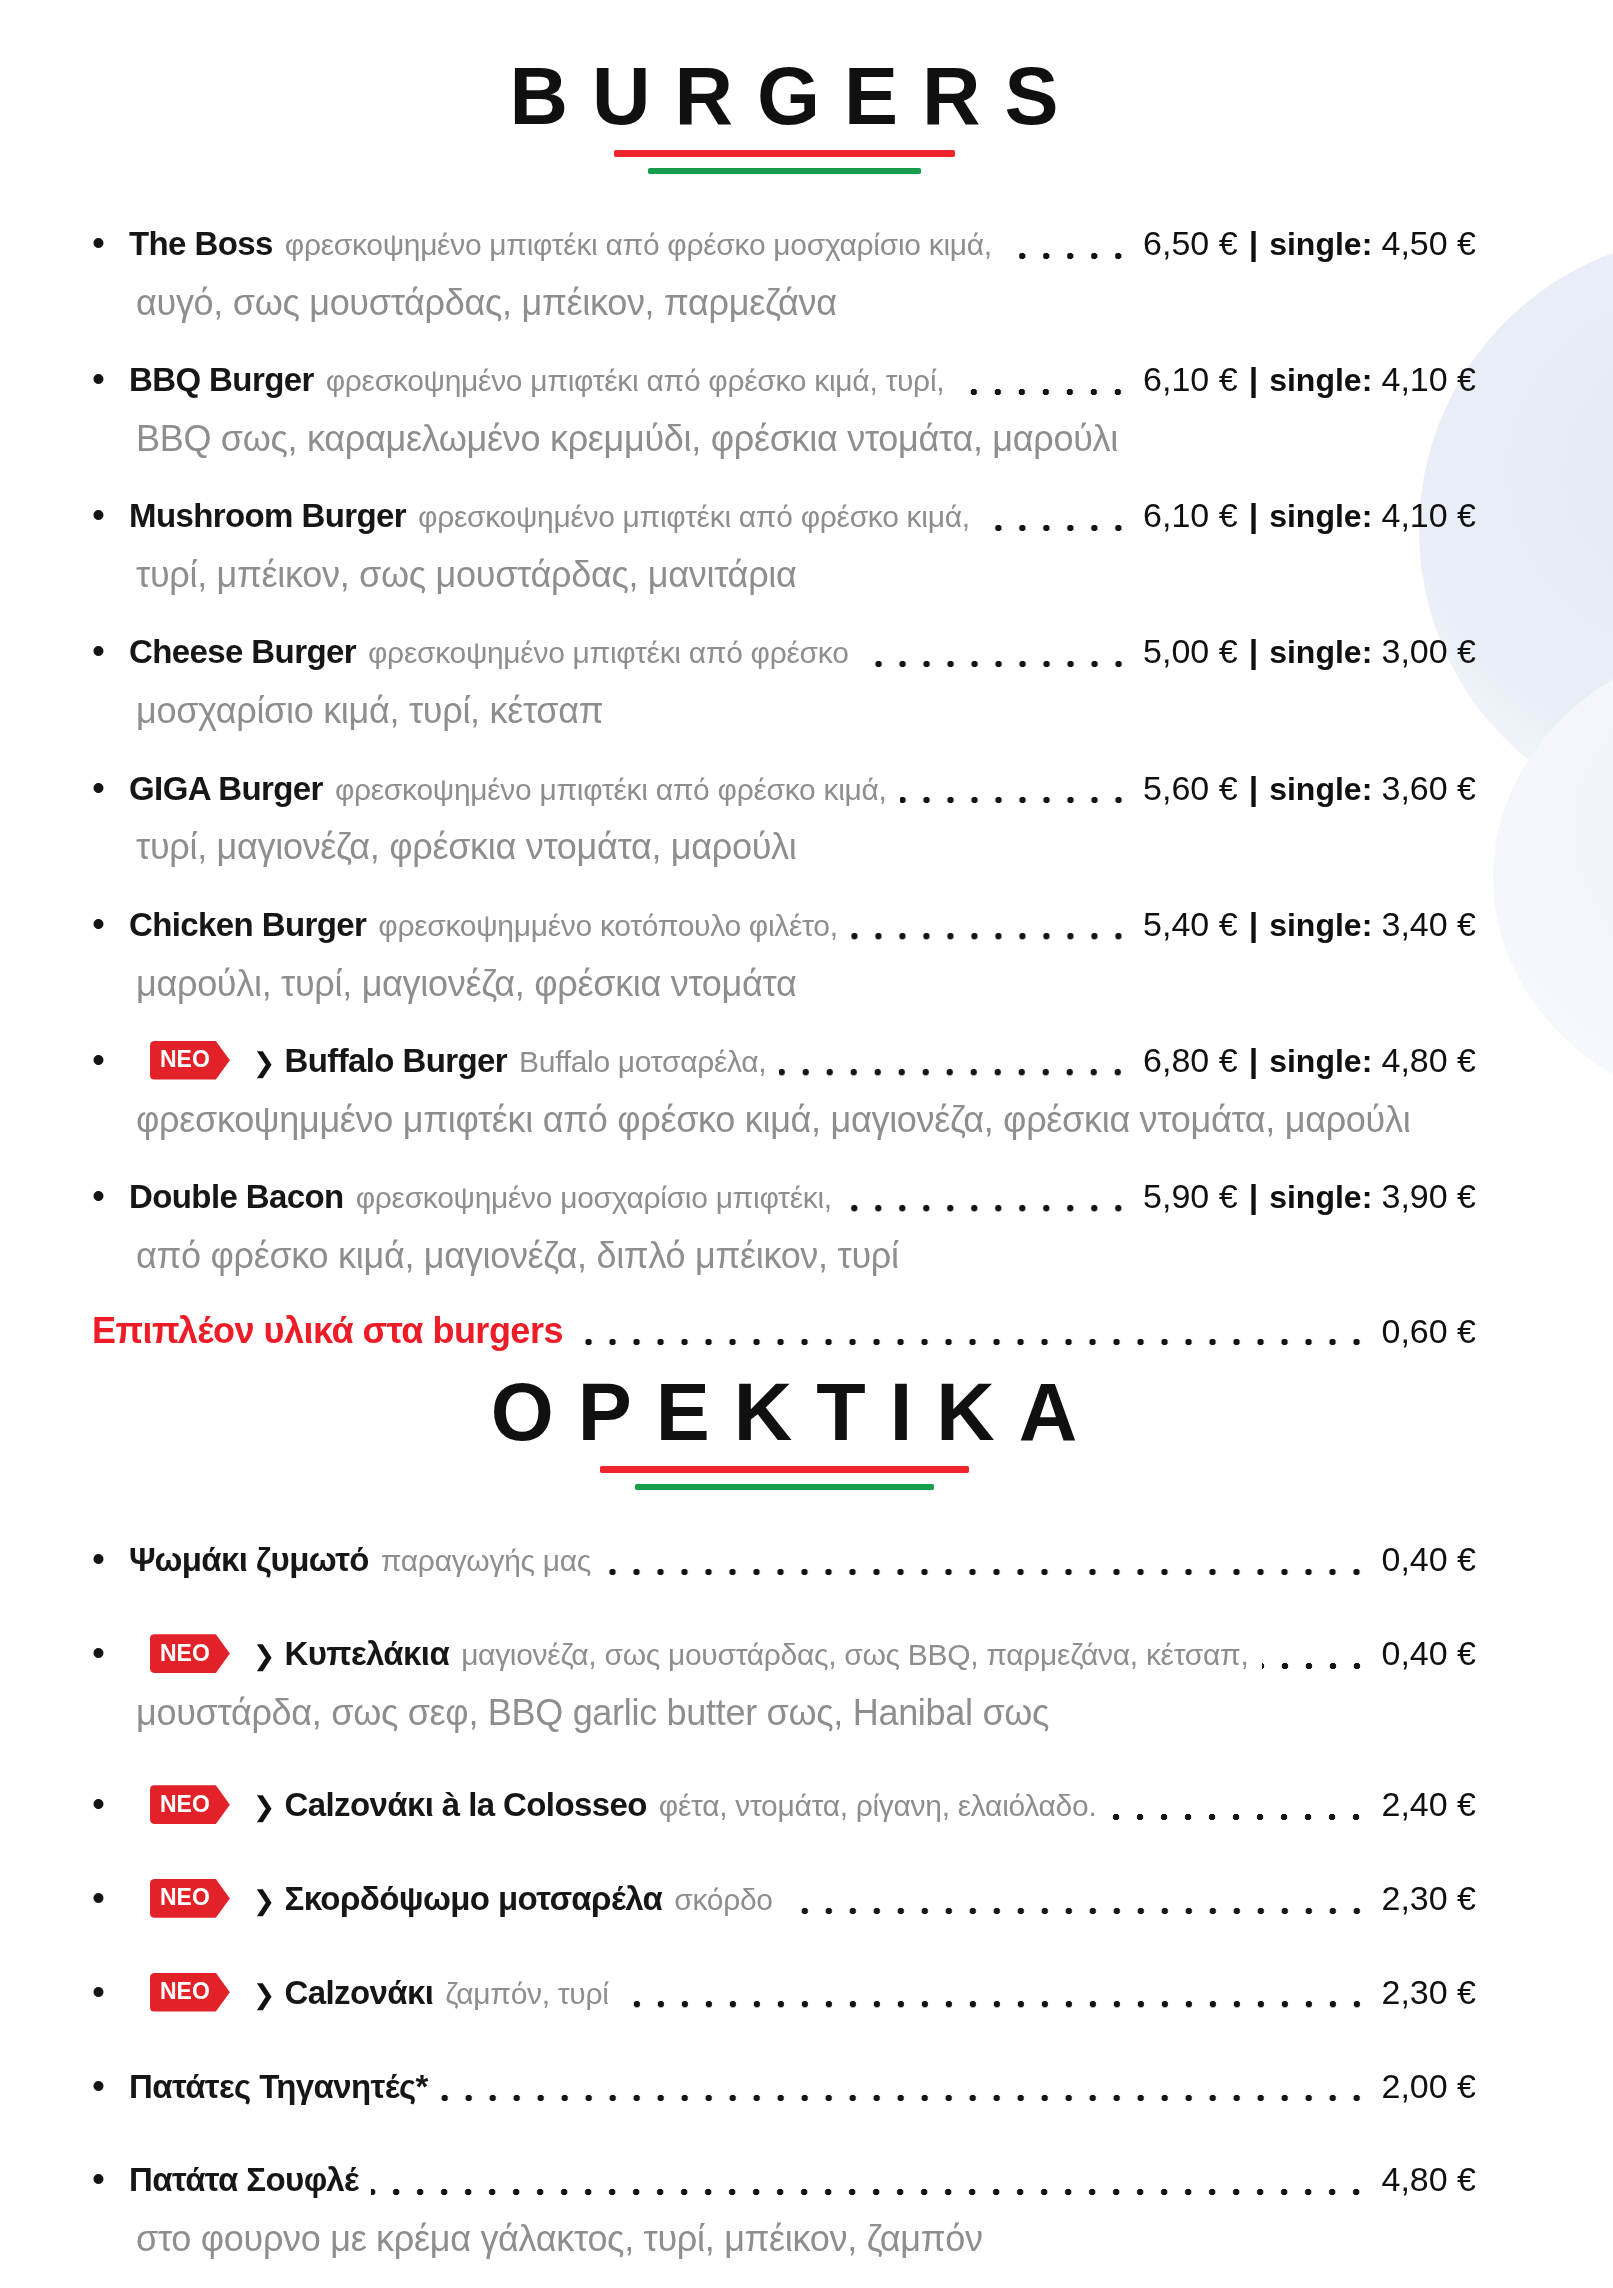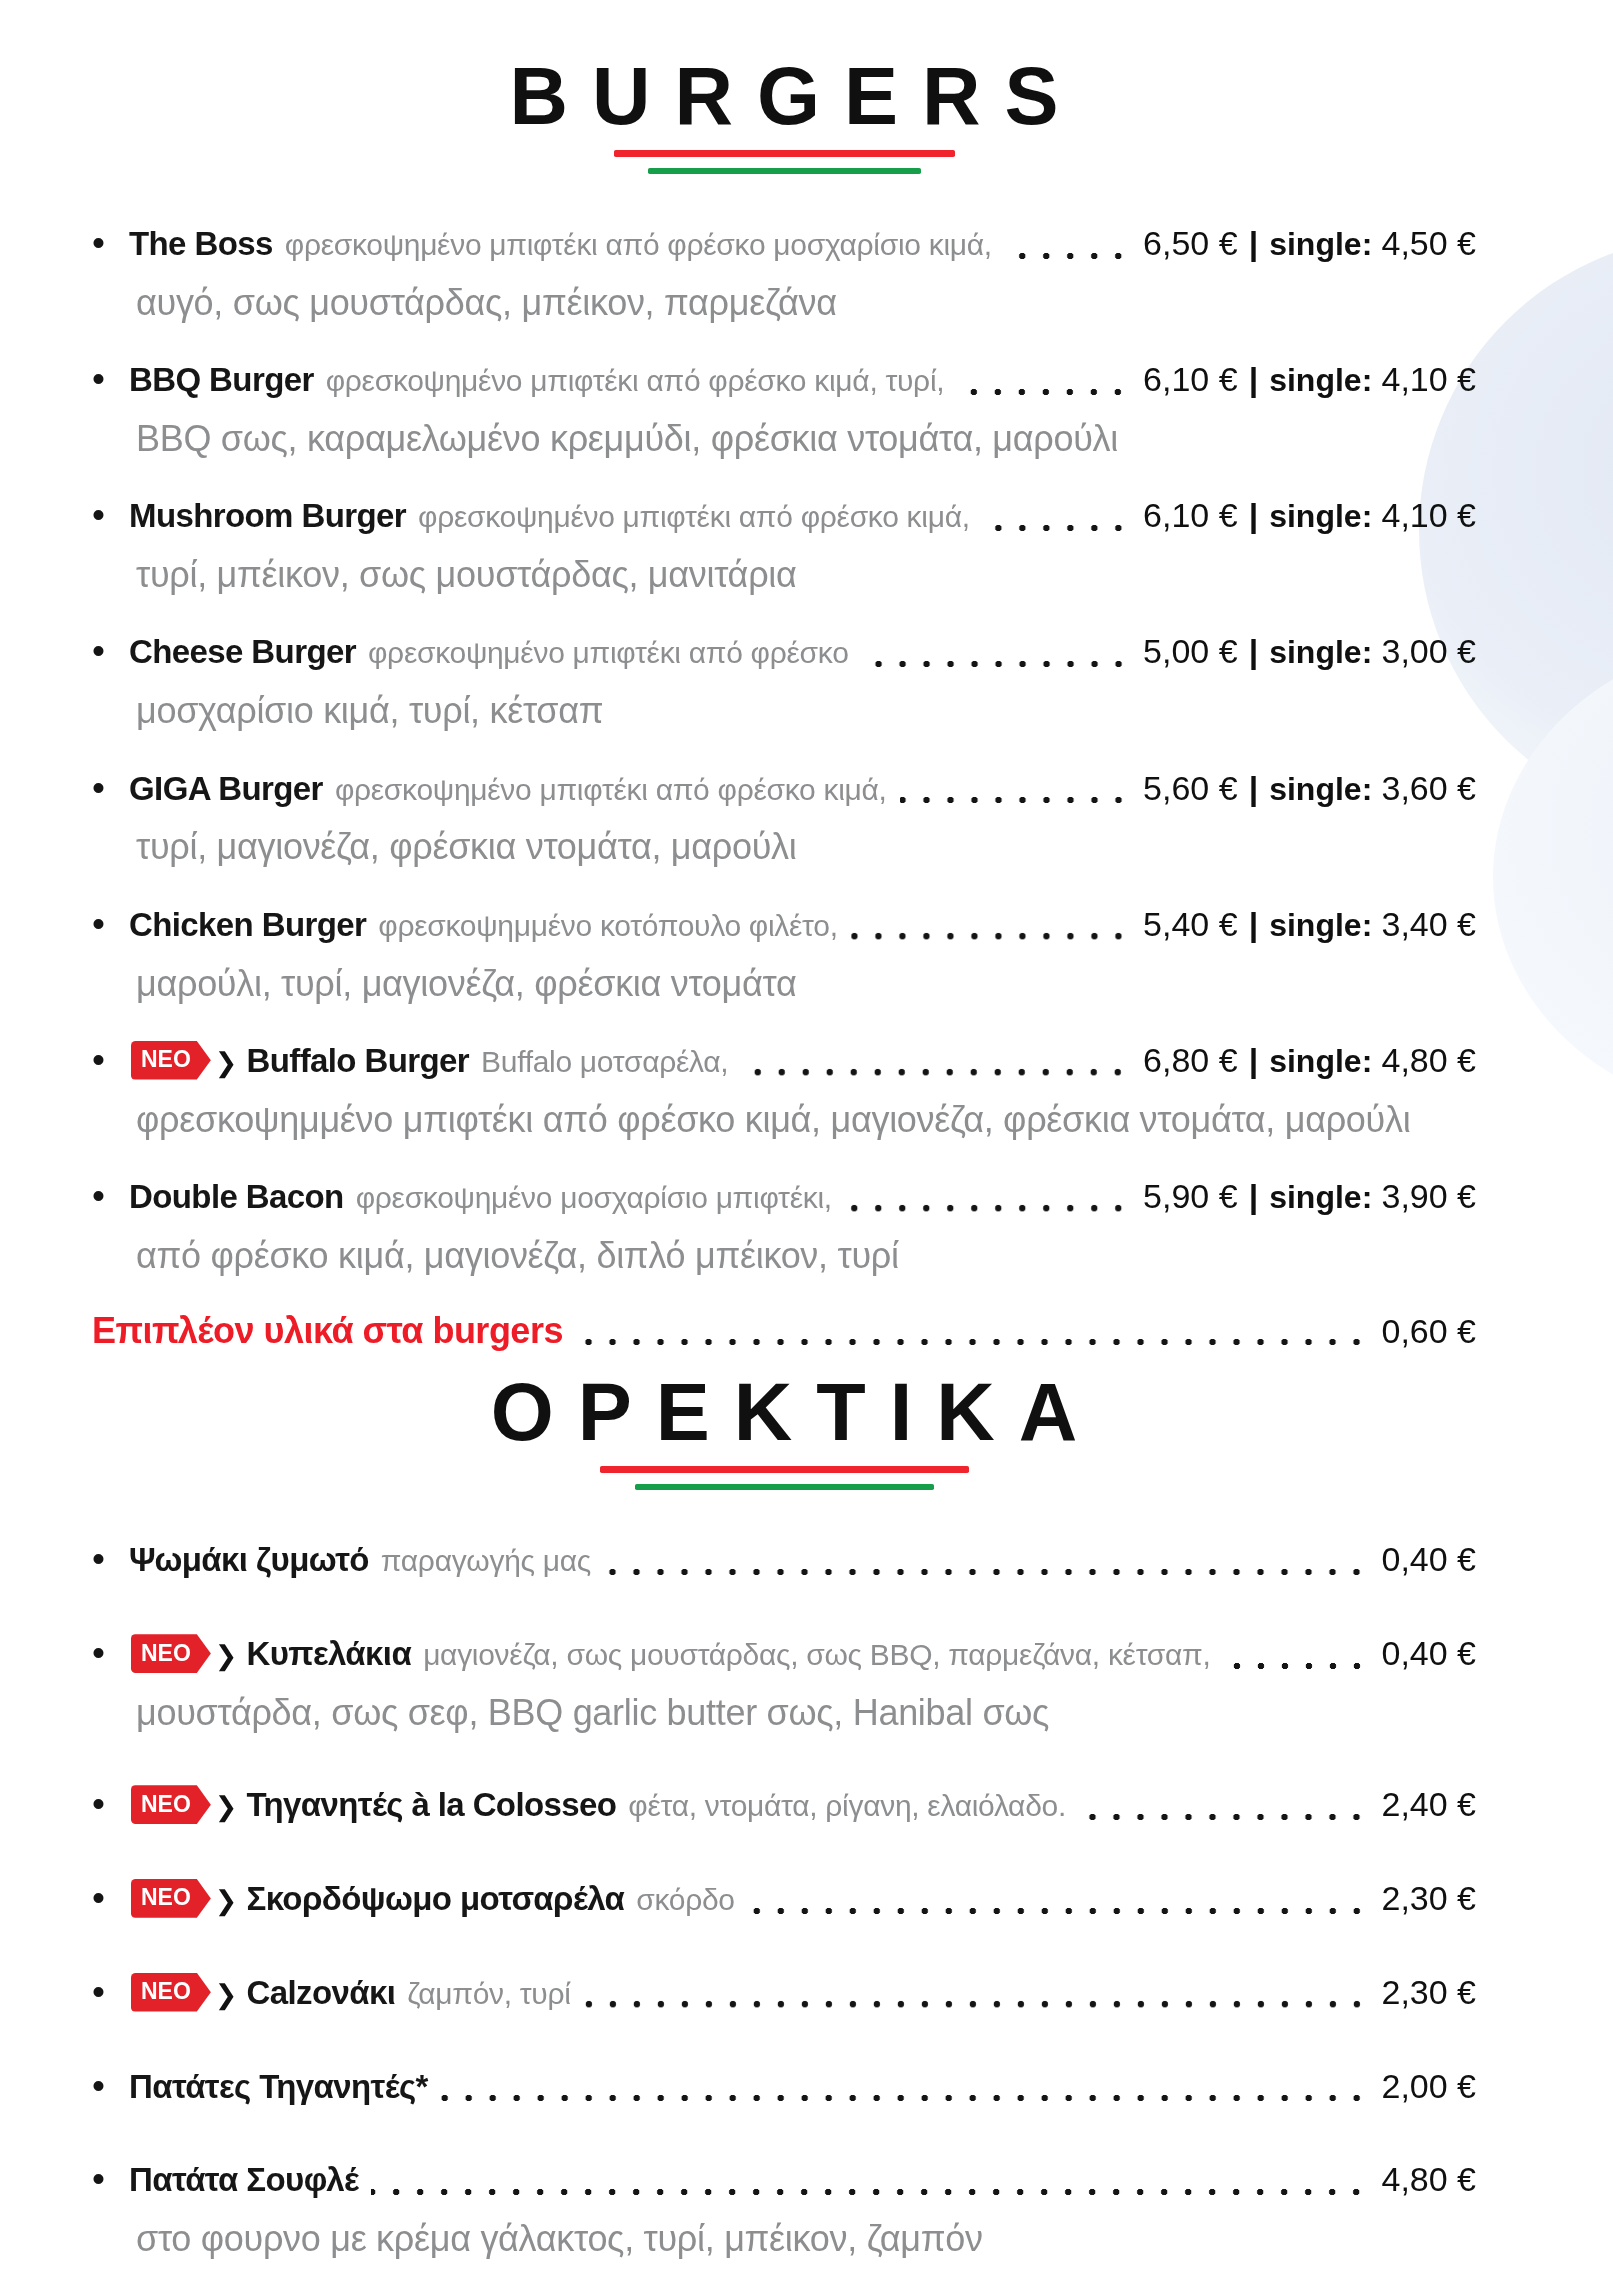--- a/index.html
+++ b/index.html
@@ -33,21 +33,21 @@
   .line2{font-size:36px;color:#8d8e90;letter-spacing:-0.3px;padding-left:44px;line-height:1.4;margin-top:7px;white-space:nowrap;}
   .leader{flex:1 1 auto;min-width:0;height:8.3px;align-self:flex-end;margin:0 13px 11px 13px;
           background-image:radial-gradient(circle,#141414 3px,rgba(0,0,0,0) 3.6px);
           background-size:24px 8.3px;background-repeat:repeat-x;background-position:right center;}
   .price{white-space:nowrap;font-weight:700;font-size:34px;color:#101010;}
   .p-main,.p-single{font-weight:400;}
   .p-sep{margin:0 11px;font-weight:600;}
   .p-label{margin-right:9.2px;font-weight:600;font-size:32px;}
 
   .neo{display:inline-block;align-self:center;background:#e32129;color:#ffffff;font-weight:700;font-size:23px;
-       line-height:1;padding:7.4px 20px 8.3px 10px;margin:0 2px;border-radius:4.6px;letter-spacing:0;
+       line-height:1;padding:7.4px 20px 8.3px 10px;margin:0 21px;border-radius:4.6px;letter-spacing:0;
        clip-path:polygon(0 0, calc(100% - 14px) 0, 100% 50%, calc(100% - 14px) 100%, 0 100%);}
   .chev{font-weight:700;font-size:27px;color:#111;margin:0 9.2px 0 1.8px;}
 
   .extra-row{display:flex;align-items:center;line-height:1.45;margin:1.8px 0 13px 0;}
   .extra-label{font-weight:700;font-size:36px;color:#ee1c26;letter-spacing:-0.5px;white-space:nowrap;}
 
   .footnote{font-size:28px;color:#7b7c7e;letter-spacing:-0.3px;margin-top:1.8px;white-space:nowrap;}
 </style>
 </head>
 <body>
@@ -181,21 +181,21 @@
               <span class="leader"></span>
               <span class="price"><span class="p-main">0,40 €</span></span>
             </div>
             <div class="line2">μουστάρδα, σως σεφ, BBQ garlic butter σως, Hanibal σως</div>
           </div>
           <div class="item">
             <div class="line1">
               <span class="bullet">•</span>
               <span class="neo">NEO</span>
               <span class="chev">❯</span>
-              <span class="name">Τηγανητές à la Colosseo</span>
+              <span class="name">Calzονάκι à la Colosseo</span>
               <span class="desc">φέτα, ντομάτα, ρίγανη, ελαιόλαδο.</span>
               <span class="leader"></span>
               <span class="price"><span class="p-main">2,40 €</span></span>
             </div>
           </div>
           <div class="item">
             <div class="line1">
               <span class="bullet">•</span>
               <span class="neo">NEO</span>
               <span class="chev">❯</span>

